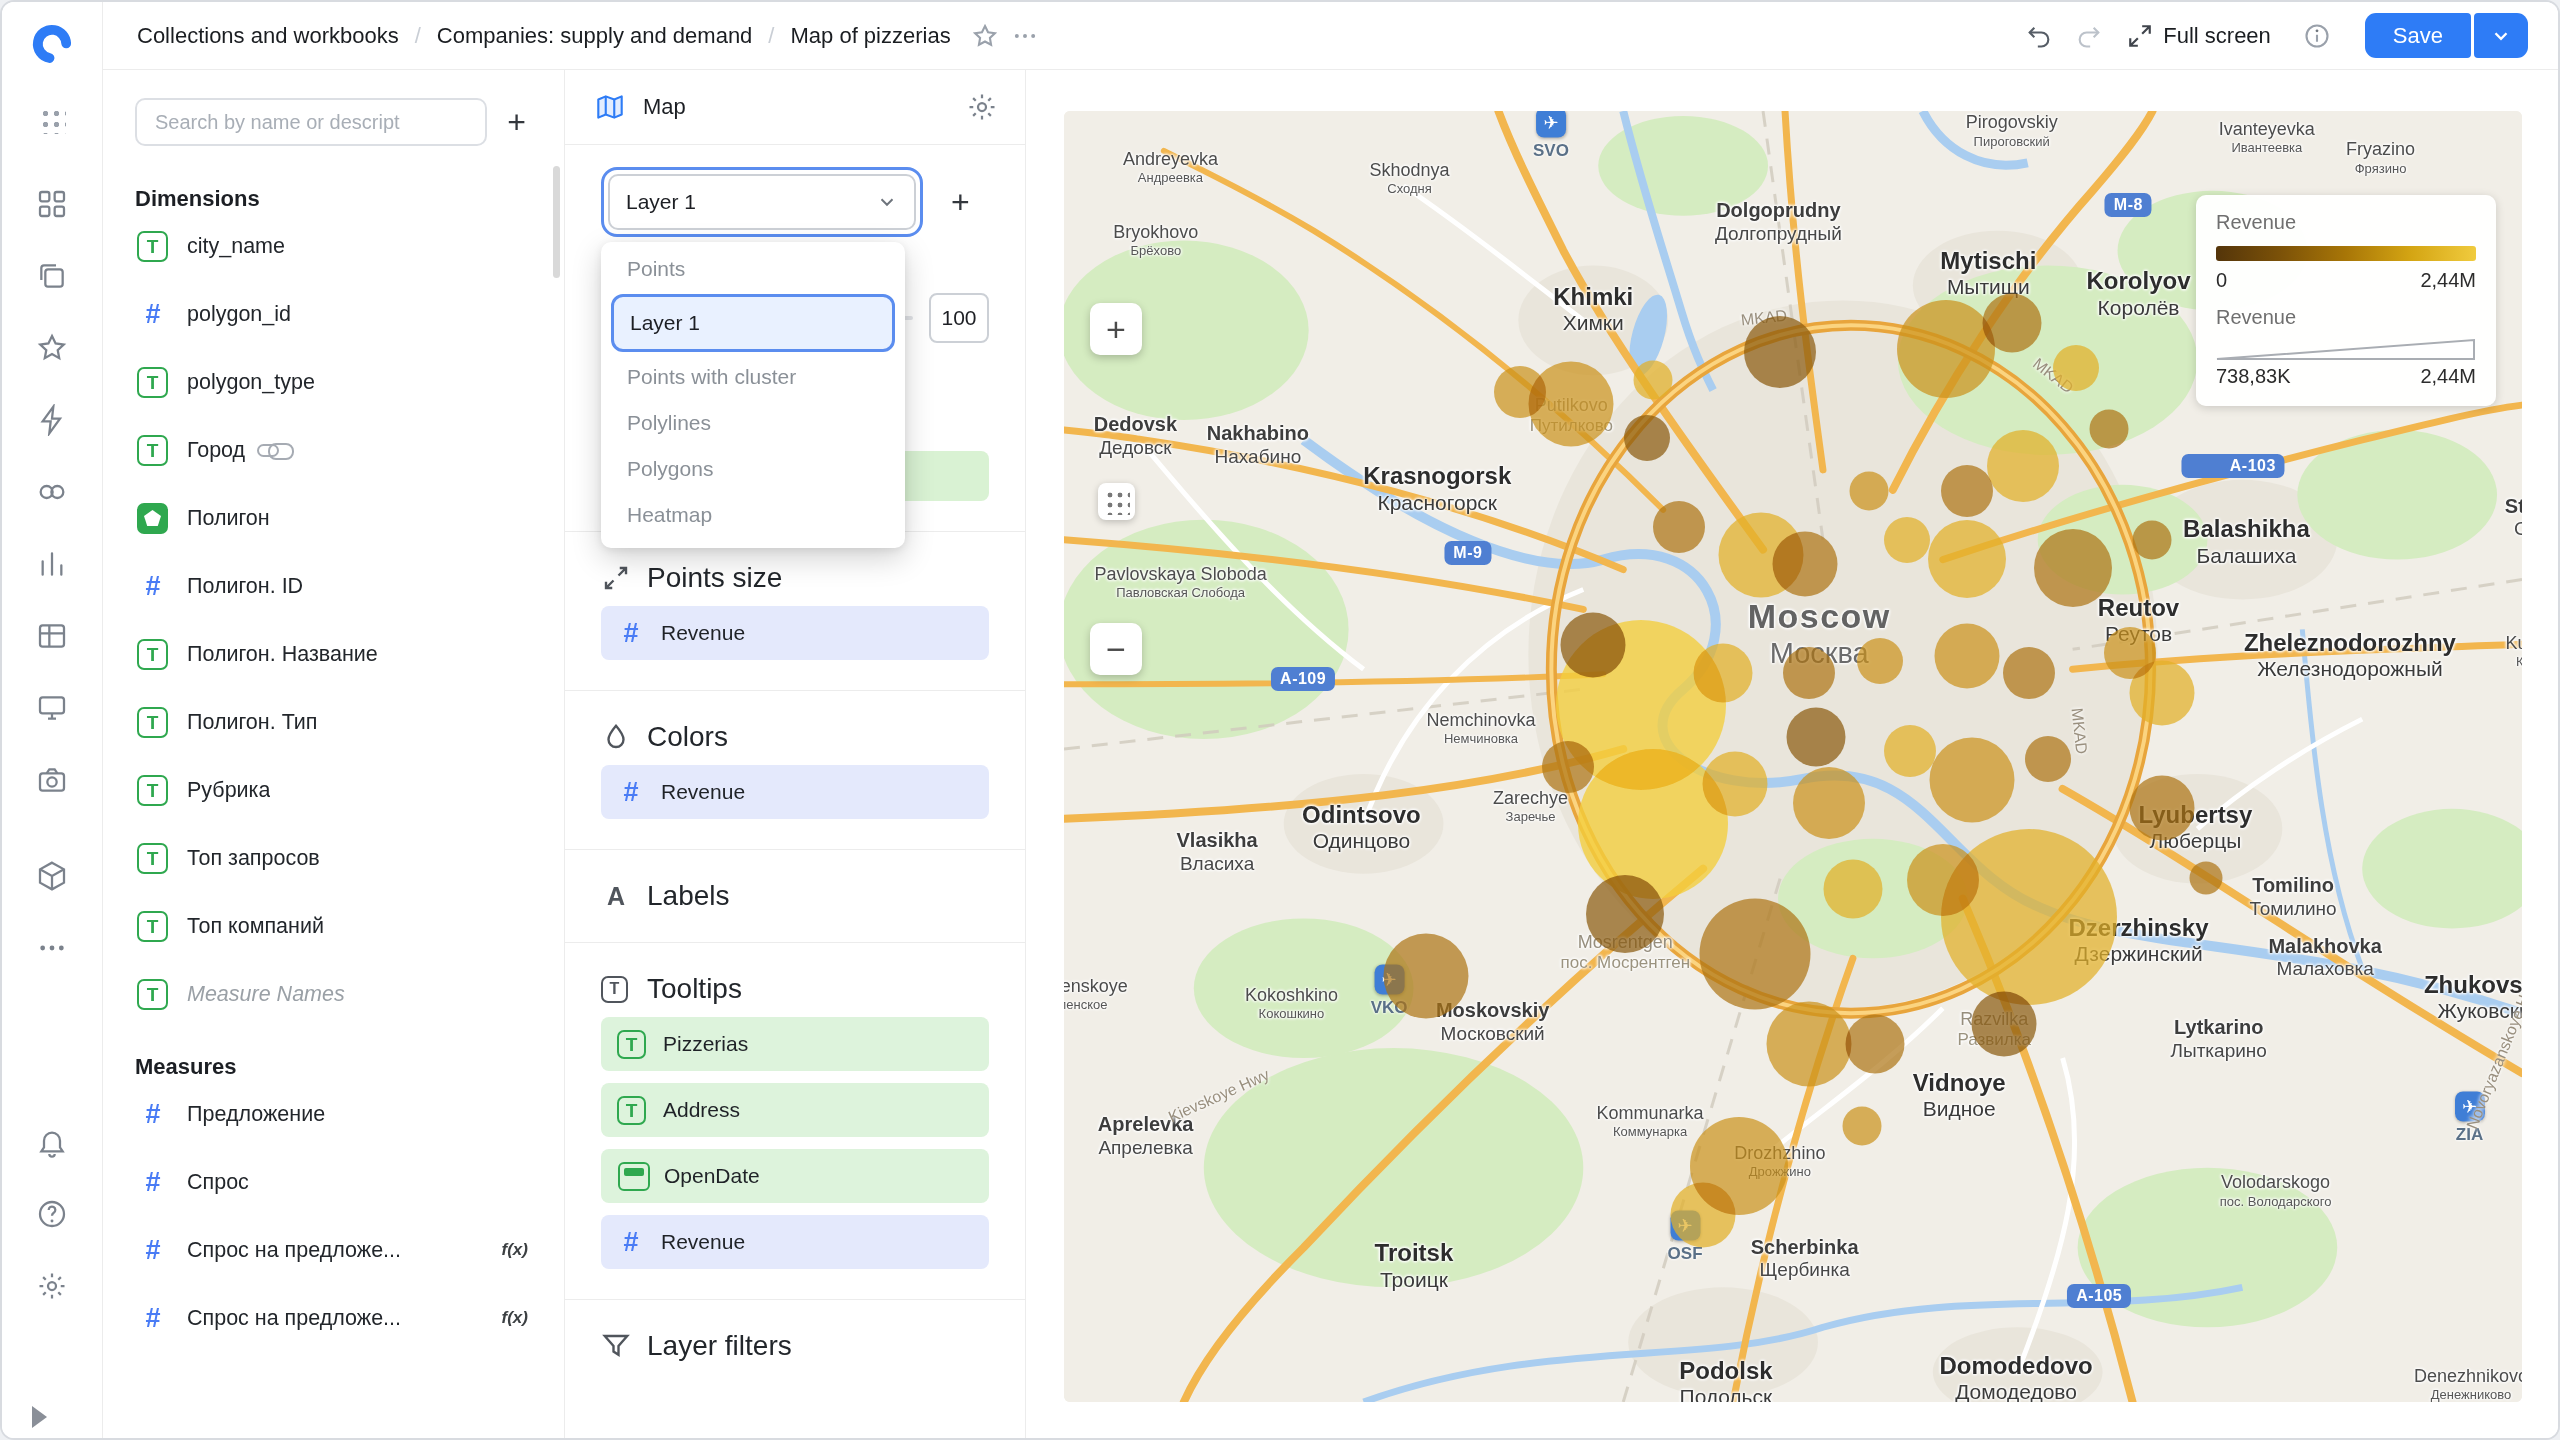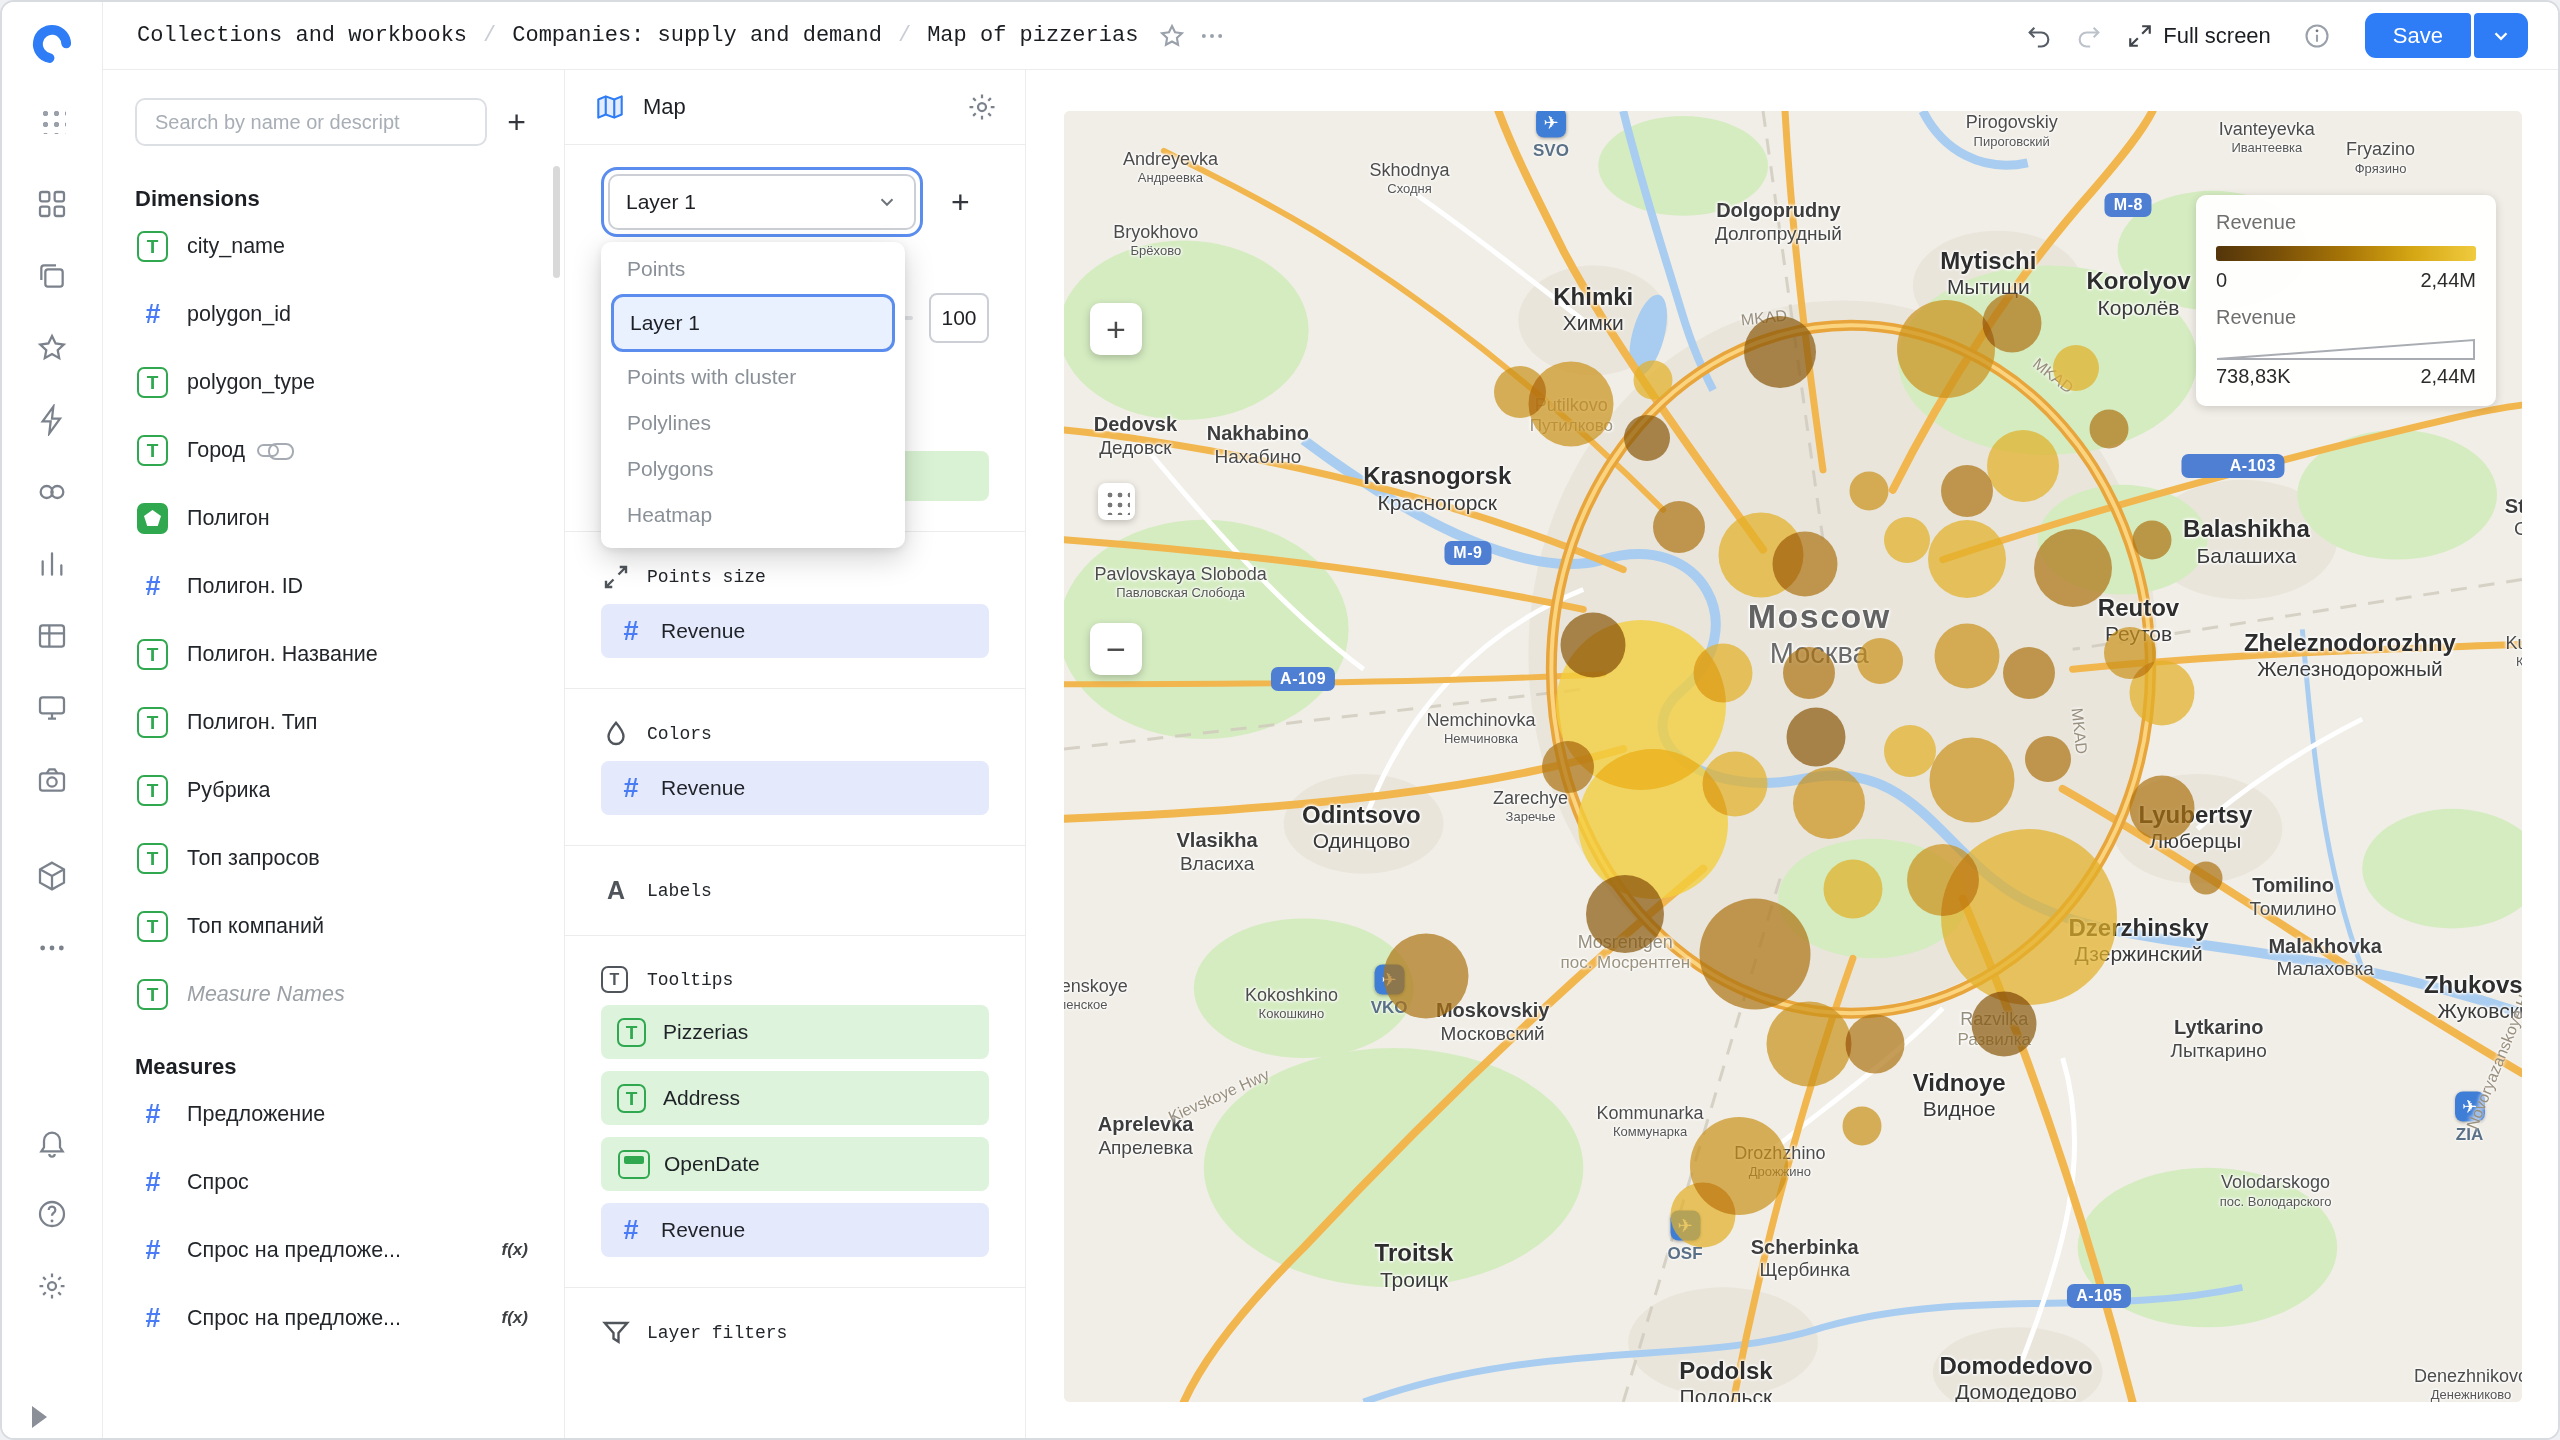--- a/index.html
+++ b/index.html
@@ -22,21 +22,21 @@
   .gap-top { margin-top:24px; }
   .rail-bottom { margin-top:auto; margin-bottom:130px; display:flex; flex-direction:column; gap:28px; align-items:center; }
   .collapse { position:absolute; left:30px; bottom:10px; width:0; height:0;
     border-top:11px solid transparent; border-bottom:11px solid transparent; border-left:15px solid #8a8f98; cursor:pointer; }
 
   
   .right-col { flex:1; display:flex; flex-direction:column; min-width:0; }
 
   
   .topbar { height:68px; flex:none; border-bottom:1px solid #ececec; display:flex; align-items:center; padding:0 30px 0 34px; background:#fff; }
-  .crumbs { display:flex; align-items:flex-end;font-family:Liberation Mono, monospace; }
+  .crumbs { display:flex; align-items:flex-end; }
   .crumb { font-size:22px; color:#1a1d21; cursor:pointer; white-space:nowrap; }
   .crumb:not(:last-child)::after { content:"/"; color:#c9ced5; margin:0 16px; font-weight:400; }
   .tb-icon { display:flex; align-items:center; justify-content:center; width:40px; height:40px; cursor:pointer; flex:none; }
   .tb-icon svg { width:28px; height:28px; stroke:#9aa1ab; fill:none; stroke-width:1.8; }
   .star-ic { margin-left:14px; }
   .topbar-right { margin-left:auto; display:flex; align-items:center; gap:10px; }
   .undo svg { stroke:#565d66; }
   .redo svg { stroke:#bcc2ca; }
   .fullscreen { display:flex; align-items:center; gap:10px; cursor:pointer; padding:0 8px; }
   .fullscreen svg { width:26px; height:26px; stroke:#40454c; fill:none; stroke-width:2; }
@@ -99,21 +99,21 @@
   .layer-select svg { width:22px; height:22px; stroke:#6f757d; stroke-width:2.2; fill:none; }
   .add-layer { margin-left:28px; font-size:32px; color:#33373d; background:none; border:none; cursor:pointer; font-family:inherit; }
   .opacity-row { margin-top:56px; display:flex; align-items:center; }
   .opacity-track { flex:1; height:4px; background:#e1e3e7; border-radius:2px; margin-right:16px; }
   .opacity-box { width:60px; height:50px; border:2px solid #ccd0d6; border-radius:8px;
     display:flex; align-items:center; justify-content:center; font-size:21px; color:#1d1f24; flex:none; }
   .gchip { margin-top:108px; height:50px; border-radius:8px; background:#d9f2d3; }
   .vdiv { height:1px; background:#ececec; margin:30px -36px 0; }
   .vhead { display:flex; align-items:center; gap:16px; margin-top:30px; }
   .vhead svg { width:30px; height:30px; stroke:#50555c; fill:none; stroke-width:1.9; flex:none; }
-  .vtitle { font-size:18px; color:#22262b;font-family:Liberation Mono, monospace; }
+  .vtitle { font-size:28px; color:#22262b; }
   .a-ic { font-size:25px; font-weight:600; color:#50555c; width:30px; text-align:center; }
   .t-ic { width:27px; height:27px; border:2.5px solid #50555c; border-radius:7px; display:flex; align-items:center; justify-content:center;
     font-size:16px; font-weight:700; color:#50555c; margin:0 3px 0 0; }
   .chips { margin-top:8px; }
   .chip { display:flex; align-items:center; height:54px; border-radius:8px; padding:0 14px; margin-top:12px; cursor:grab; }
   .chip.measure { background:#e4e9fc; }
   .chip.dimension { background:#ddf3dc; }
   .chip .ficon { width:32px; margin-right:14px; }
   .chip .ficon.string, .chip .ficon.geo { width:29px; height:29px; margin-right:17px; }
   .chip-label { font-size:21px; color:#1f2227; }

